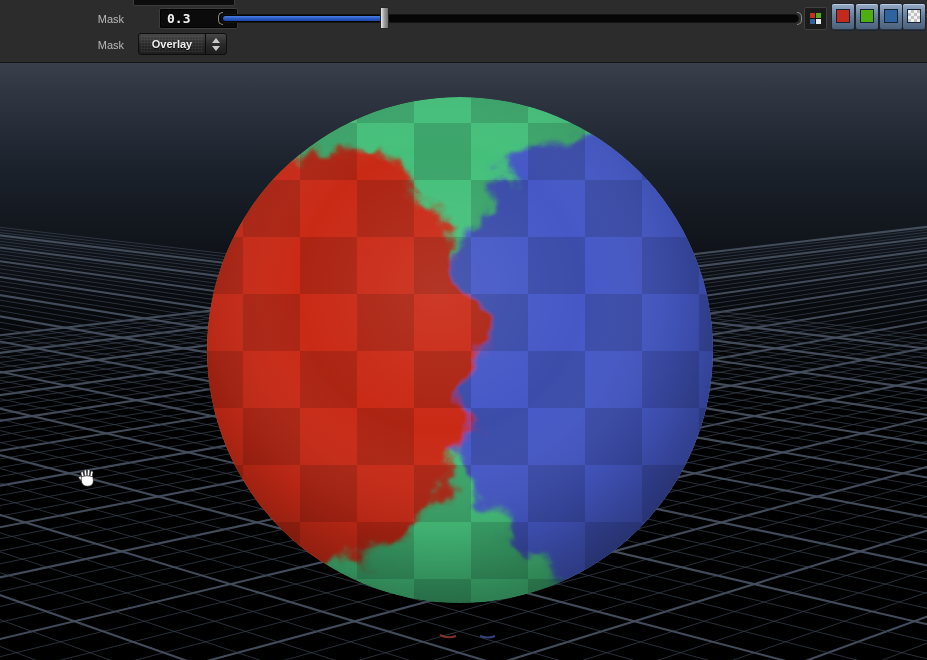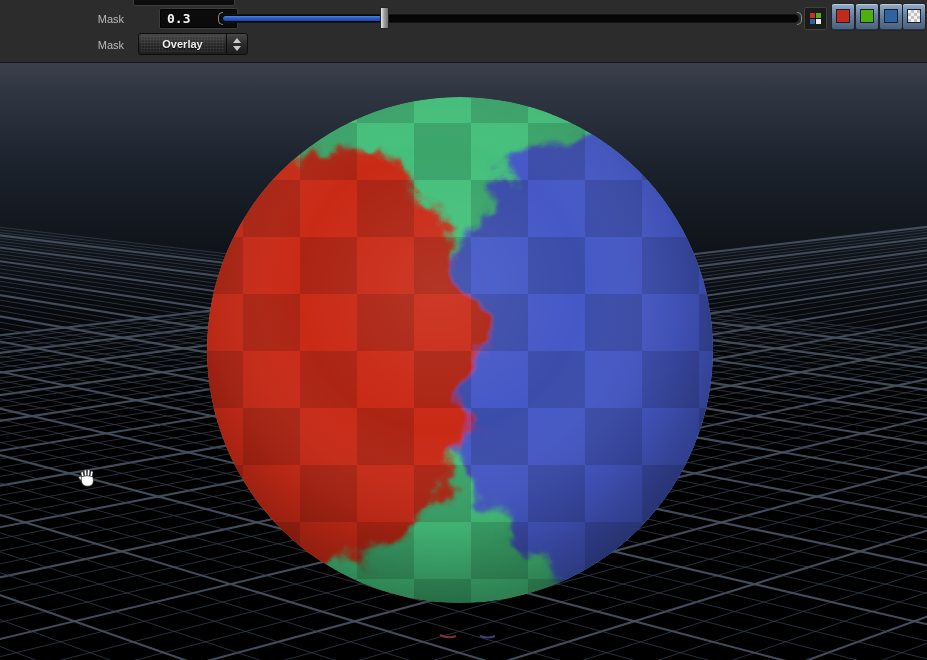--- a/index.html
+++ b/index.html
@@ -28,21 +28,21 @@
   .slider .track::before,.slider .track::after{content:"";position:absolute;top:-3px;
                  width:4px;height:11px;border:1px solid #8a8a8a;}
   .slider .track::before{left:-4px;border-right:none;border-radius:6px 0 0 6px;}
   .slider .track::after{right:-4px;border-left:none;border-radius:0 6px 6px 0;}
   .slider .fill{position:absolute;left:1px;top:9px;height:5px;width:0;
                 background:linear-gradient(#4d7fe2,#1d44a2);border-radius:3px;}
   .slider .handle{position:absolute;top:0;width:9px;height:22px;
                   background:linear-gradient(90deg,#ececec,#a0a0a0 45%,#6e6e6e);
                   border:1px solid #262626;border-radius:1px;box-sizing:border-box;}
 
-  .dropdown{position:absolute;left:138px;top:33px;width:110px;height:22px;
+  .dropdown{position:absolute;left:138px;top:33px;width:89px;height:22px;
             background:linear-gradient(#474747,#282828 55%,#1d1d1d);
             border:1px solid #0e0e0e;border-radius:3px;box-sizing:border-box;}
   .dropdown::before{content:"";position:absolute;left:2px;right:23px;top:2px;bottom:2px;
             background:repeating-linear-gradient(0deg,rgba(255,255,255,.05) 0 1px,transparent 1px 3px),
                        repeating-linear-gradient(90deg,rgba(255,255,255,.04) 0 1px,transparent 1px 3px);}
   .dropdown .dd-text{position:absolute;left:0;right:21px;top:4px;text-align:center;
             color:#efefef;font-size:11px;font-weight:bold;text-shadow:0 1px 1px #000;}
   .dropdown .spin{position:absolute;right:0;top:0;bottom:0;width:20px;
             border-left:1px solid #0c0c0c;display:flex;flex-direction:column;
             align-items:center;justify-content:center;gap:3px;}

